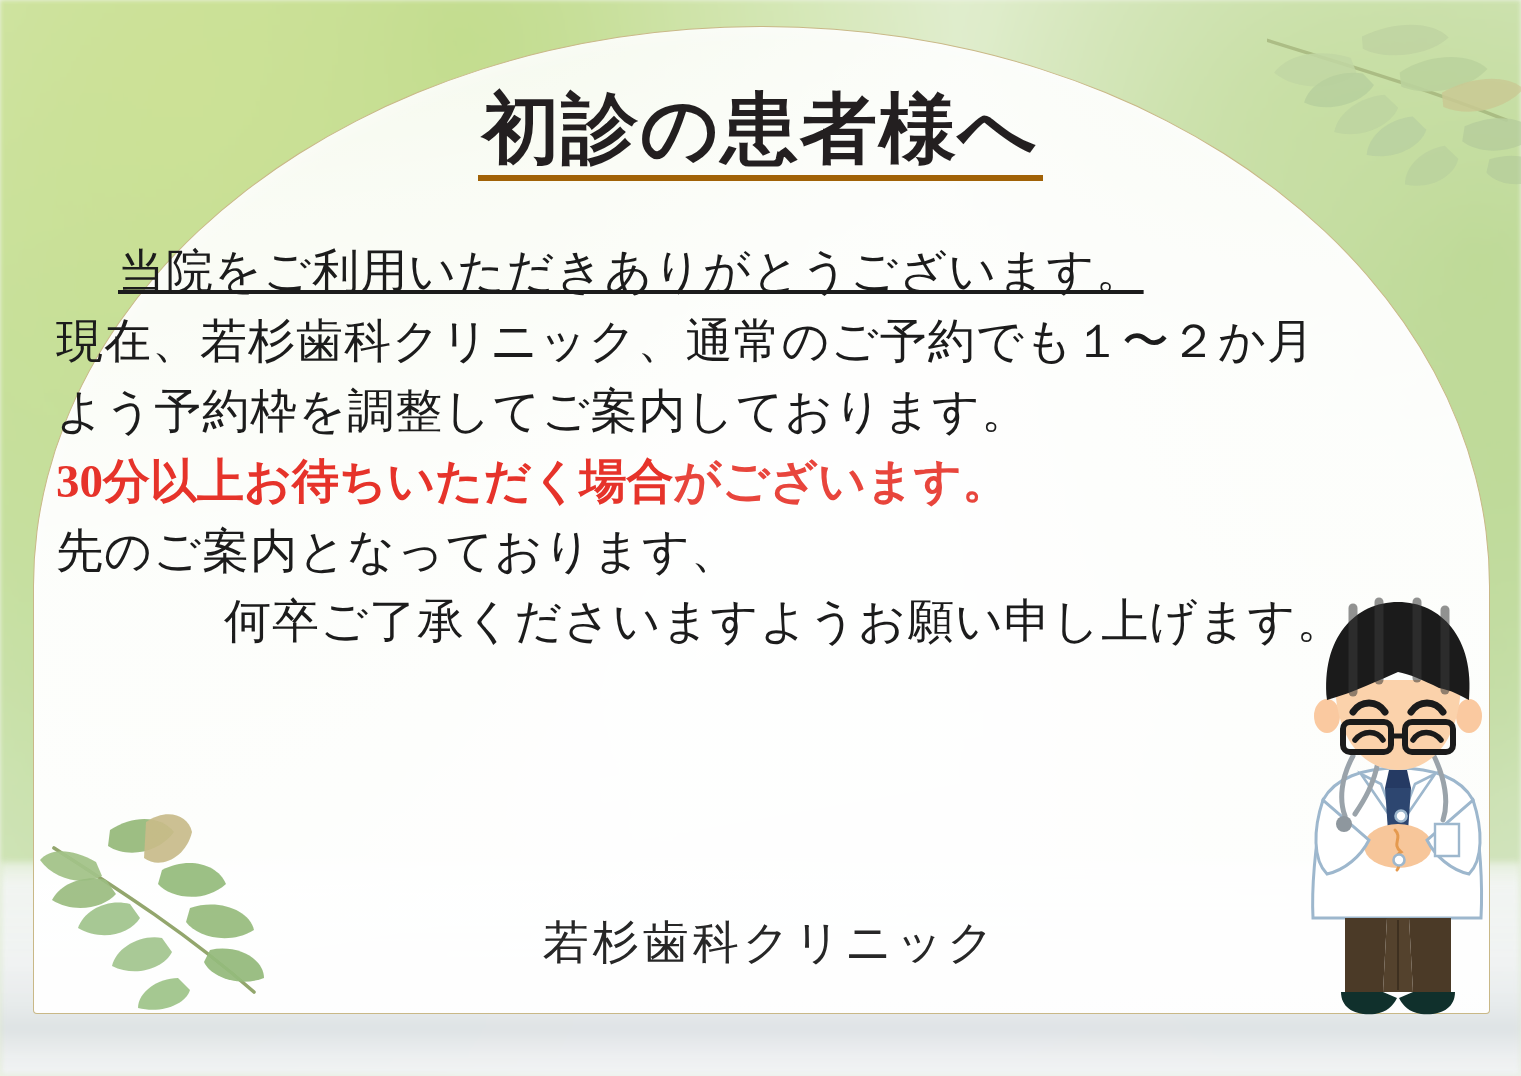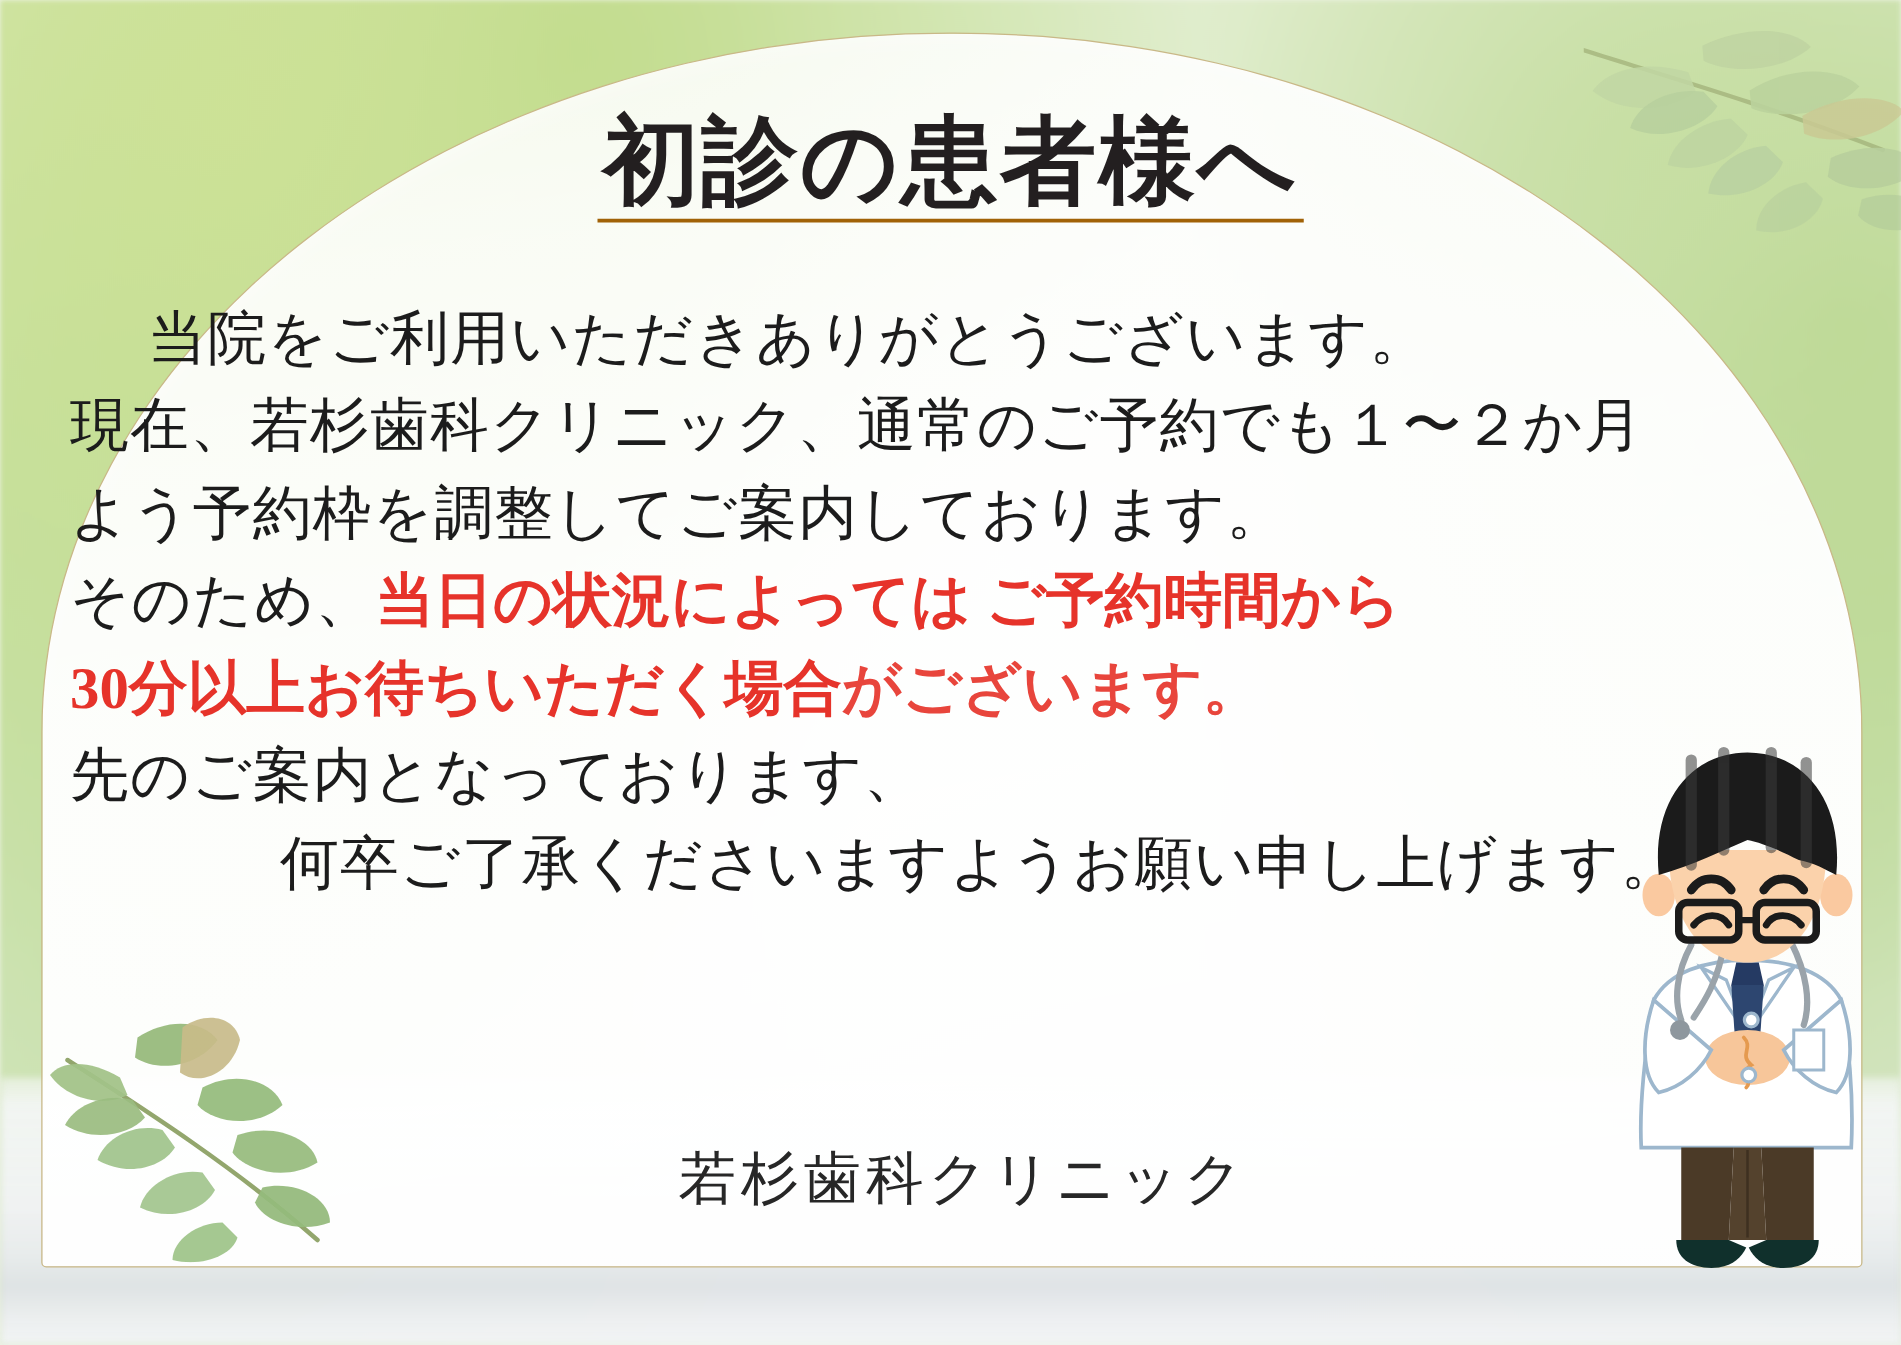--- a/index.html
+++ b/index.html
@@ -90,38 +90,38 @@
     top: 88px;
     text-align: center;
   }
   .title {
     display: inline-block;
     font-size: 77px;
     font-weight: bold;
     color: #231f20;
     letter-spacing: 2px;
     line-height: 1.08;
-    border-bottom: 3px solid #a16207;
+    border-bottom: 6px solid #a16207;
     padding: 0 4px 4px 4px;
     white-space: nowrap;
   }
 
   .body-text {
     position: absolute;
     left: 56px;
     top: 236px;
     width: 1410px;
     color: #1c1c1c;
     font-size: 47px;
     line-height: 70px;
     letter-spacing: 1.0px;
     white-space: nowrap;
   }
   .line { height: 70px; }
-  .line.indent-1  { padding-left: 62px; }
+  .line.indent-1  { padding-left: 62px; text-decoration: underline; }
   .line.indent-8  { padding-left: 168px; }
 
   .em-red {
     color: #e6332a;
     font-weight: bold;
     letter-spacing: 0px;
   }
   .em-red-soft {
     color: #e8453c;
     font-weight: bold;
@@ -195,21 +195,20 @@
   <div class="content">
 
     <div class="title-wrap">
       <div class="title">初診の患者様へ</div>
     </div>
 
     <div class="body-text">
         <div class="line indent-1"><span>当院をご利用いただきありがとうございます。</span></div>
         <div class="line"><span>現在、若杉歯科クリニック、通常のご予約でも１〜２か月</span></div>
         <div class="line"><span>よう予約枠を調整してご案内しております。</span></div>
-        <div class="line"><span>そのため、</span><span class="em-red">当日の状況によっては ご予約時間から</span></div>
         <div class="line"><span class="em-red">30分以上お待ちいただく場合</span><span class="em-red-soft">がございます。</span></div>
         <div class="line"><span>先のご案内となっております、</span></div>
         <div class="line indent-8"><span>何卒ご了承くださいますようお願い申し上げます。</span></div>
       </div>
 
     <div class="clinic-name">若杉歯科クリニック</div>
 
   </div>
 
   <svg class="doctor" viewBox="0 0 230 440">

